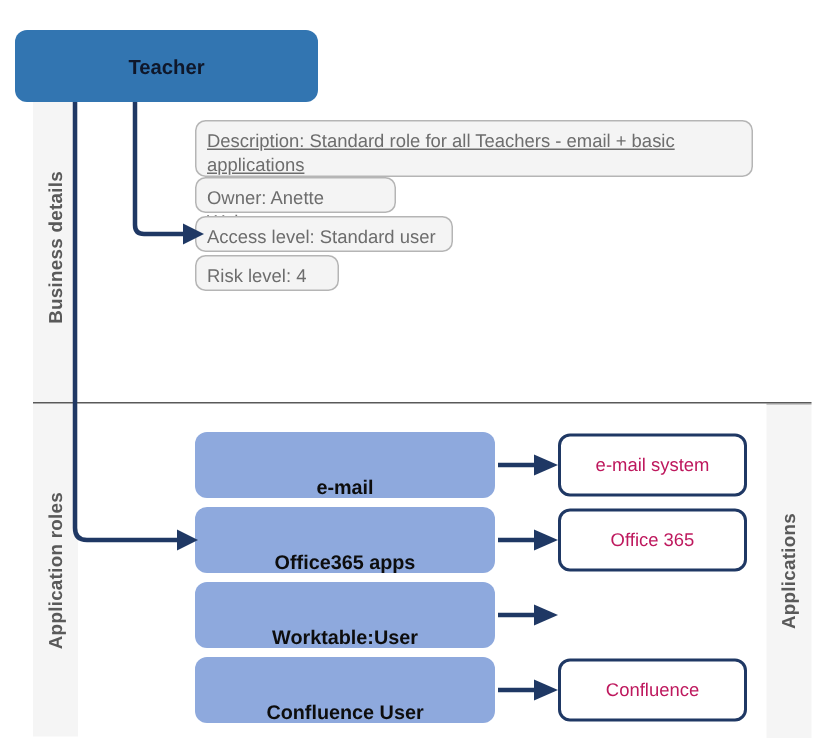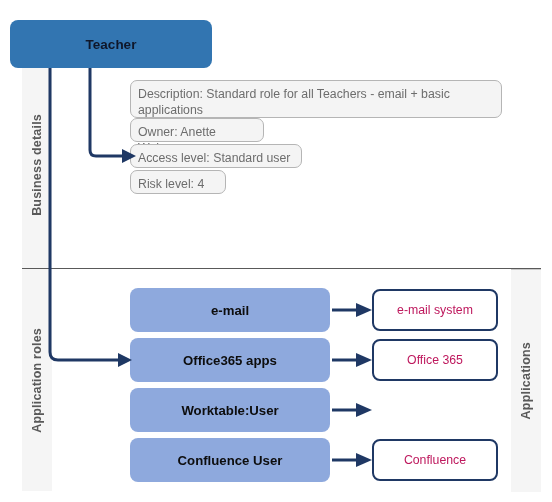--- a/index.html
+++ b/index.html
@@ -99,21 +99,21 @@
 
   
   .role-box {
     position: absolute;
     left: 130px;
     width: 200px;
     height: 44px;
     background: #8ea9dd;
     border-radius: 8px;
     display: flex;
-    align-items: center;
+    align-items: flex-end;
     justify-content: center;
   }
   .role-box .label {
     font-size: 13.2px;
     font-weight: bold;
     color: #0d0d0d;
   }
 
   
   .app-box {
@@ -164,21 +164,21 @@
   <div class="band" id="band-applications">
     <span class="band-label">Applications</span>
   </div>
 
   <div id="section-divider"></div>
 
   <div id="role-header">
     <span class="title">Teacher</span>
   </div>
 
-  <div class="detail-box" style="left:130px; top:80px; width:372px; height:38px;">Description: Standard role for all Teachers - email + basic applications</div>
+  <div class="detail-box" style="left:130px; top:80px; width:372px; height:38px;text-decoration:underline;">Description: Standard role for all Teachers - email + basic applications</div>
 
   <div class="detail-box" style="left:130px; top:118px; width:134px; height:24px;">Owner: Anette Weinmar</div>
 
   <div class="detail-box" style="left:130px; top:144px; width:172px; height:24px;">Access level: Standard user</div>
 
   <div class="detail-box" style="left:130px; top:170px; width:96px; height:24px;">Risk level: 4</div>
 
   <div class="role-box" style="top:288px">
     <span class="label">e-mail</span>
   </div>

